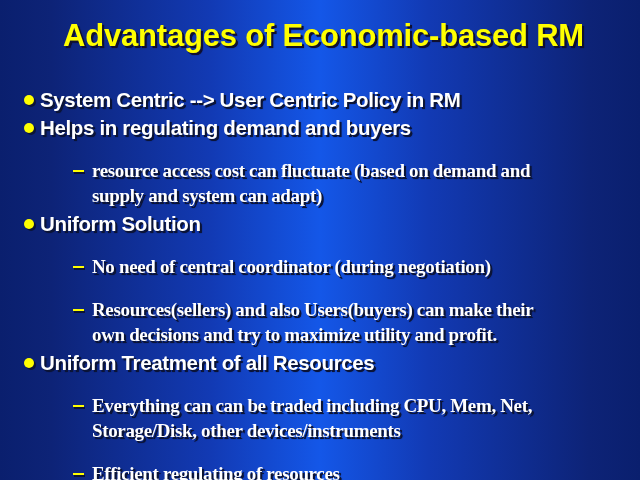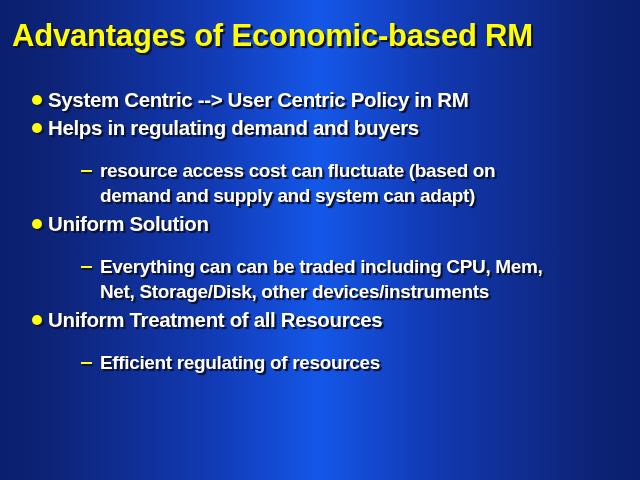--- a/index.html
+++ b/index.html
@@ -27,38 +27,37 @@
         #0a1f6e 100%);
     overflow: hidden;
   }
 
   
   #title-block {
     position: absolute;
     top: 18px;
     left: 0;
     width: 584px;
-    text-align: left;
-    padding-left: 12px;
+    text-align: right;
   }
   #slide-title {
     display: inline-block;
     color: #ffff00;
     font-size: 31px;
     font-weight: bold;
     letter-spacing: -0.2px;
     white-space: nowrap;
     text-shadow: 2px 2px 0 #101030, 2px 2px 1px #0a0a22;
   }
 
   
   #body-block {
     position: absolute;
     top: 84px;
-    left: 12px;
+    left: 4px;
     width: 534px;
     height: 392px;
   }
 
   .bullet-row {
     position: relative;
     display: block;
     color: #ffffff;
     text-shadow: 2px 2px 0 #0b1436, 2px 2px 1px #0a1030;
   }
@@ -86,20 +85,21 @@
 
   
   .lvl2 {
     padding-left: 88px;
     margin-top: 18px;
     margin-bottom: 2px;
     font-size: 19px;
     font-weight: bold;
     line-height: 25px;
     letter-spacing: -0.35px;
+    font-family: Liberation Serif, serif;
   }
   .lvl2 .dash {
     position: absolute;
     left: 69px;
     top: 12px;
     width: 11px;
     height: 2px;
     background: #ffff00;
     box-shadow: 1px 2px 0 #0b1436;
   }
@@ -128,28 +128,33 @@
       <div class="bullet-row lvl2">
         <span class="dash"></span>
         <span class="txt">resource access cost can fluctuate (based on demand and supply and system can adapt)</span>
       </div>
       <div class="bullet-row lvl1">
         <span class="dot"></span>
         <span class="txt">Uniform Solution</span>
       </div>
       <div class="bullet-row lvl2">
         <span class="dash"></span>
+        <span class="txt">No need of central coordinator (during negotiation)</span>
+      </div>
+      <div class="bullet-row lvl2">
+        <span class="dash"></span>
+        <span class="txt">Resources(sellers) and also Users(buyers) can make their own decisions and try to maximize utility and profit.</span>
+      </div>
+      <div class="bullet-row lvl1">
+        <span class="dot"></span>
+        <span class="txt">Uniform Treatment of all Resources</span>
       </div>
       <div class="bullet-row lvl2">
         <span class="dash"></span>
         <span class="txt">Everything can can be traded including CPU, Mem, Net, Storage/Disk, other devices/instruments</span>
-      </div>
-      <div class="bullet-row lvl1">
-        <span class="dot"></span>
-        <span class="txt">Uniform Treatment of all Resources</span>
       </div>
       <div class="bullet-row lvl2">
         <span class="dash"></span>
         <span class="txt">Efficient regulating of resources</span>
       </div>
     </div>
 
 </div>
 
 </body></html>

